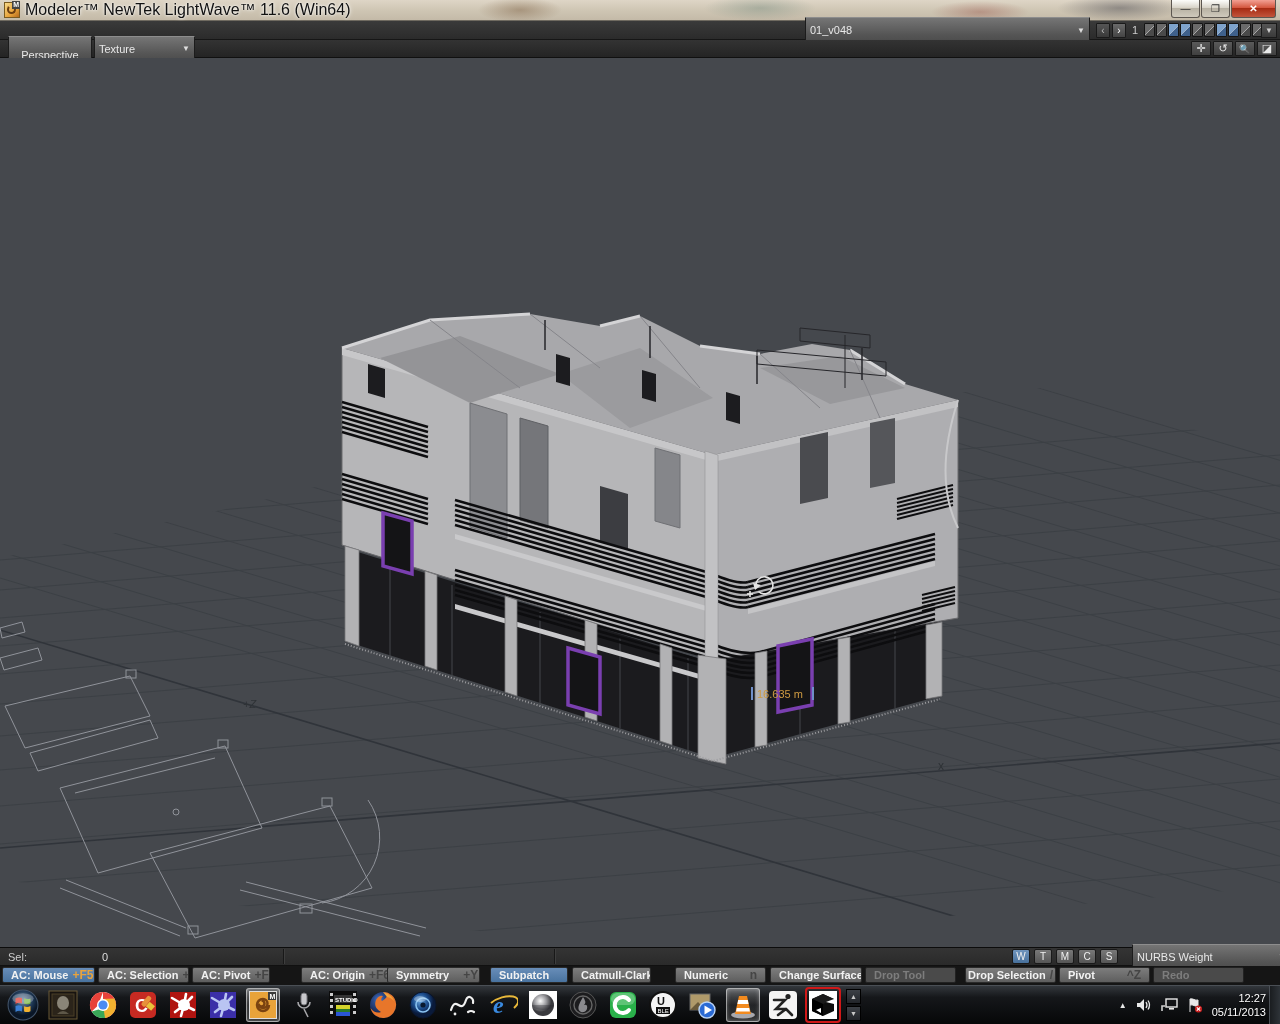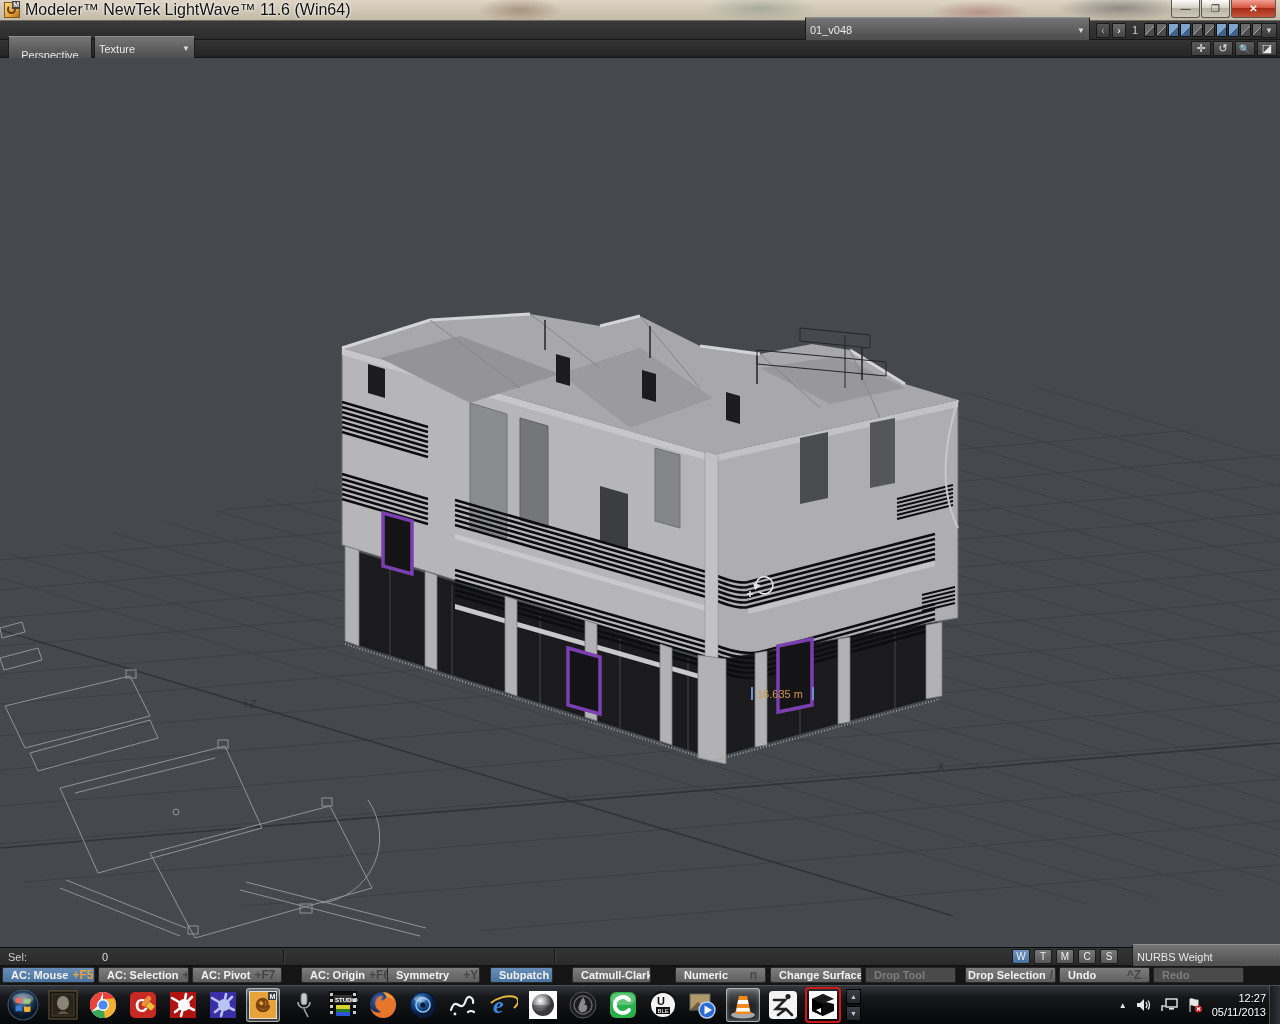--- a/index.html
+++ b/index.html
@@ -439,33 +439,33 @@
 
   <div class="actionrow" id="action-bar">
       <div class="abtn active" style="left: 2px; width: 93px;">
         <span>AC: Mouse</span>
         <span class="sc">+F5</span>
       </div>
       <div class="abtn" style="left: 98px; width: 91px;">
         <span>AC: Selection</span>
         <span class="sc">+F8</span>
       </div>
-      <div class="abtn" style="left: 192px; width: 90px;">
+      <div class="abtn" style="left: 192px; width: 78px;">
         <span>AC: Pivot</span>
         <span class="sc">+F7</span>
       </div>
       <div class="abtn" style="left: 301px; width: 91px;">
         <span>AC: Origin</span>
         <span class="sc">+F6</span>
       </div>
       <div class="abtn" style="left: 387px; width: 93px; gap: 10px;">
         <span>Symmetry</span>
         <span class="sc">+Y</span>
       </div>
-      <div class="abtn active" style="left: 490px; width: 63px;">
+      <div class="abtn active" style="left: 490px; width: 78px;">
         <span>Subpatch</span>
         <span class="sc"></span>
       </div>
       <div class="abtn" style="left: 572px; width: 79px;">
         <span>Catmull-Clark</span>
         <span class="sc"></span>
       </div>
       <div class="abtn" style="left: 675px; width: 91px;">
         <span>Numeric</span>
         <span class="sc">n</span>
@@ -476,21 +476,21 @@
       </div>
       <div class="abtn disabled" style="left: 865px; width: 91px;">
         <span>Drop Tool</span>
         <span class="sc"></span>
       </div>
       <div class="abtn" style="left: 965px; width: 91px; justify-content: center;">
         <span>Drop Selection</span>
         <span class="sc">/</span>
       </div>
       <div class="abtn" style="left: 1059px; width: 91px;">
-        <span>Undo</span>
+        <span>Pivot</span>
         <span class="sc">^Z</span>
       </div>
       <div class="abtn disabled" style="left: 1153px; width: 91px;">
         <span>Redo</span>
         <span class="sc"></span>
       </div>
     </div>
 
   <div class="taskbar">
     <span id="taskbar-icons" style="display:flex; align-items:center;">

